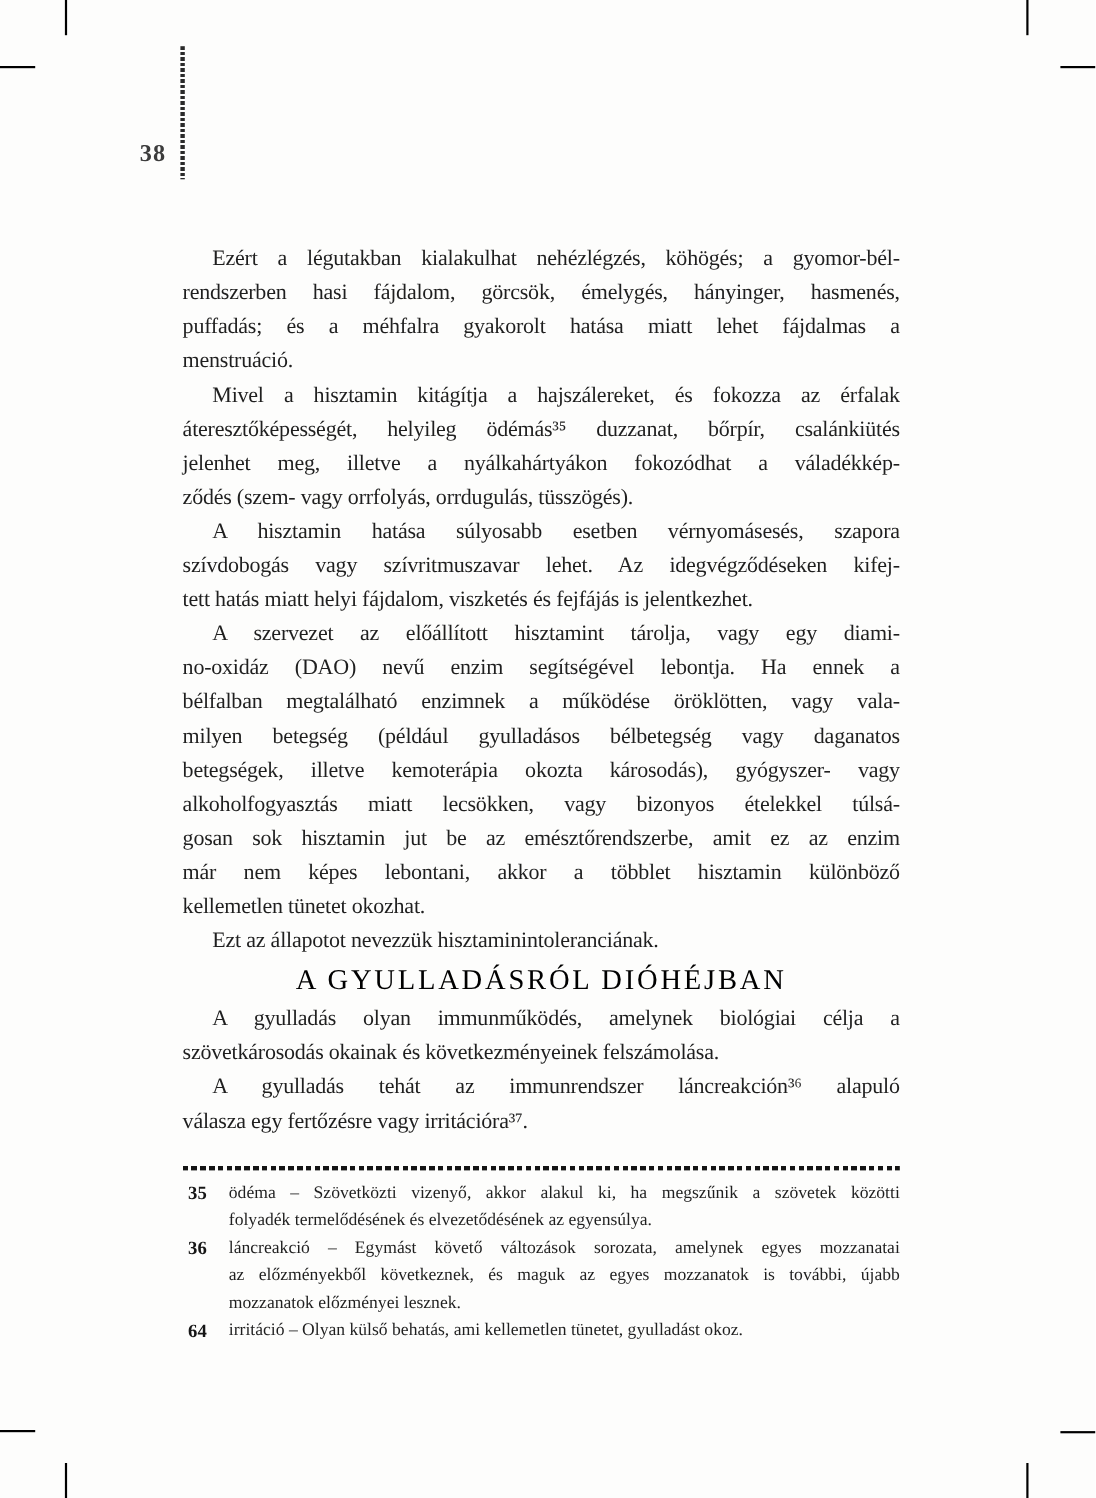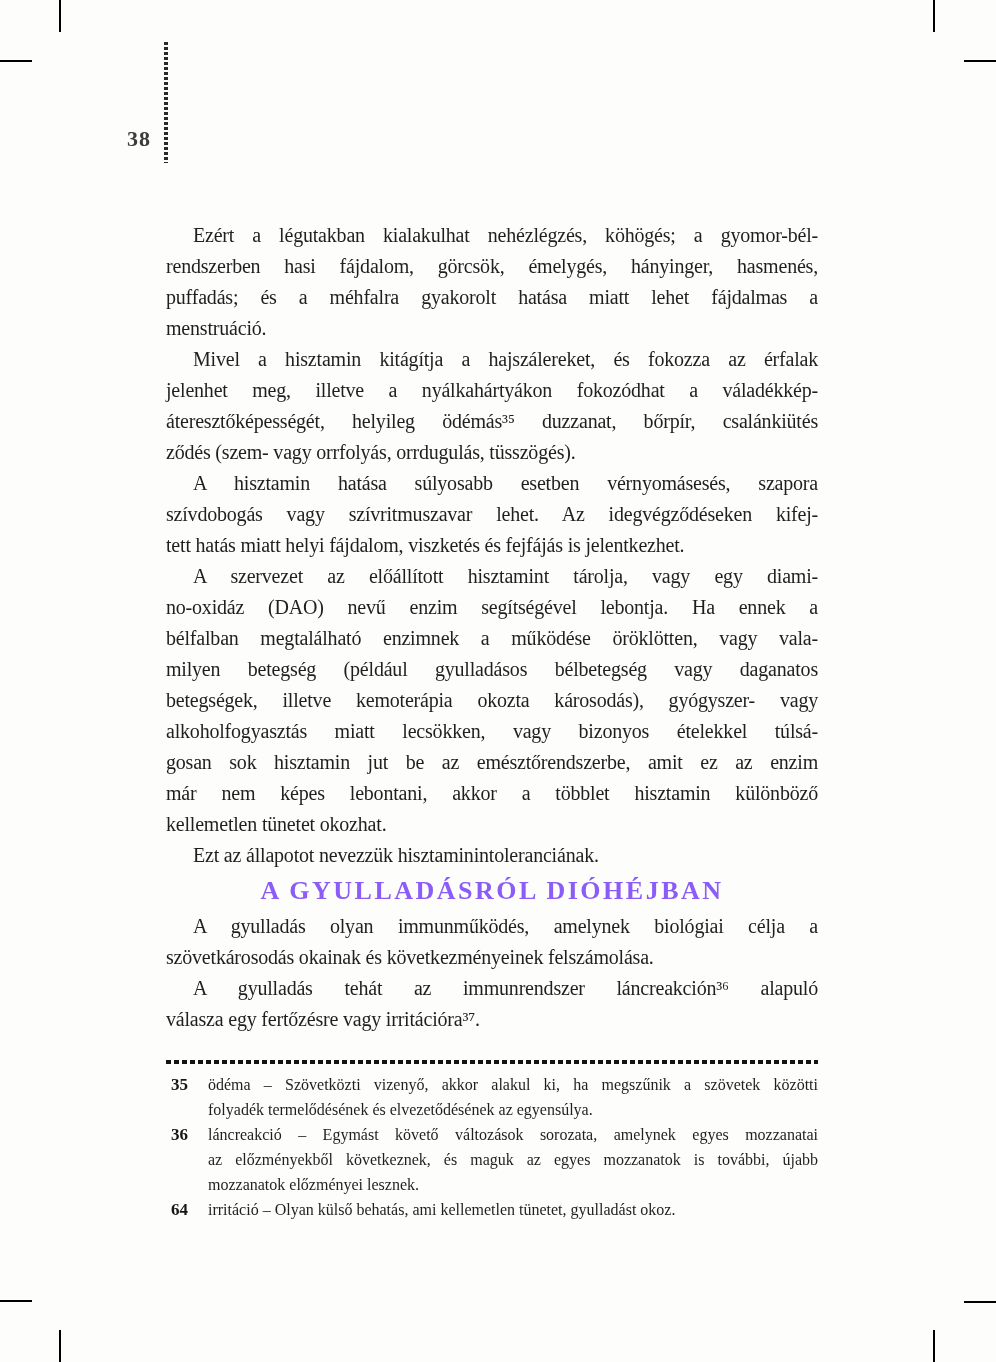--- a/index.html
+++ b/index.html
@@ -46,22 +46,22 @@
   .para{margin:0;}
   .bline{
     text-align:justify;
     text-align-last:justify;
     hyphens:none;
   }
   .bline.end{text-align-last:auto;}
   .bline.ind{text-indent:27px;}
   .section-heading{
     margin:3px 0 0 0;
-    font-size:26px;line-height:33px;font-weight:bold;
-    letter-spacing:2.5px;text-align:center;color:#8b5cf6;
+    font-size:26px;line-height:33px;font-weight:normal;
+    letter-spacing:2.5px;text-align:center;color:#000000;
     letter-spacing:2.5px;
   }
   .after-heading{margin-top:4px;}
   
   .fn-sep{
     margin-top:25px;
     width:652px;height:4px;
     background:repeating-linear-gradient(90deg,#141414 0 5px,transparent 5px 8px);
   }
   .footnotes{margin-top:8px;font-size:16px;line-height:25px;letter-spacing:0;}
@@ -95,22 +95,22 @@
 
     <div class="para">
       <div class="bline ind">Ezért a légutakban kialakulhat nehézlégzés, köhögés; a gyomor-bél-</div>
       <div class="bline">rendszerben hasi fájdalom, görcsök, émelygés, hányinger, hasmenés,</div>
       <div class="bline">puffadás; és a méhfalra gyakorolt hatása miatt lehet fájdalmas a</div>
       <div class="bline end">menstruáció.</div>
     </div>
 
     <div class="para">
       <div class="bline ind">Mivel a hisztamin kitágítja a hajszálereket, és fokozza az érfalak</div>
+      <div class="bline">áteresztőképességét, helyileg ödémás³⁵ duzzanat, bőrpír, csalánkiütés</div>
       <div class="bline">jelenhet meg, illetve a nyálkahártyákon fokozódhat a váladékkép-</div>
-      <div class="bline">áteresztőképességét, helyileg ödémás³⁵ duzzanat, bőrpír, csalánkiütés</div>
       <div class="bline end">ződés (szem- vagy orrfolyás, orrdugulás, tüsszögés).</div>
     </div>
 
     <div class="para">
       <div class="bline ind">A hisztamin hatása súlyosabb esetben vérnyomásesés, szapora</div>
       <div class="bline">szívdobogás vagy szívritmuszavar lehet. Az idegvégződéseken kifej-</div>
       <div class="bline end">tett hatás miatt helyi fájdalom, viszketés és fejfájás is jelentkezhet.</div>
     </div>
 
     <div class="para">

